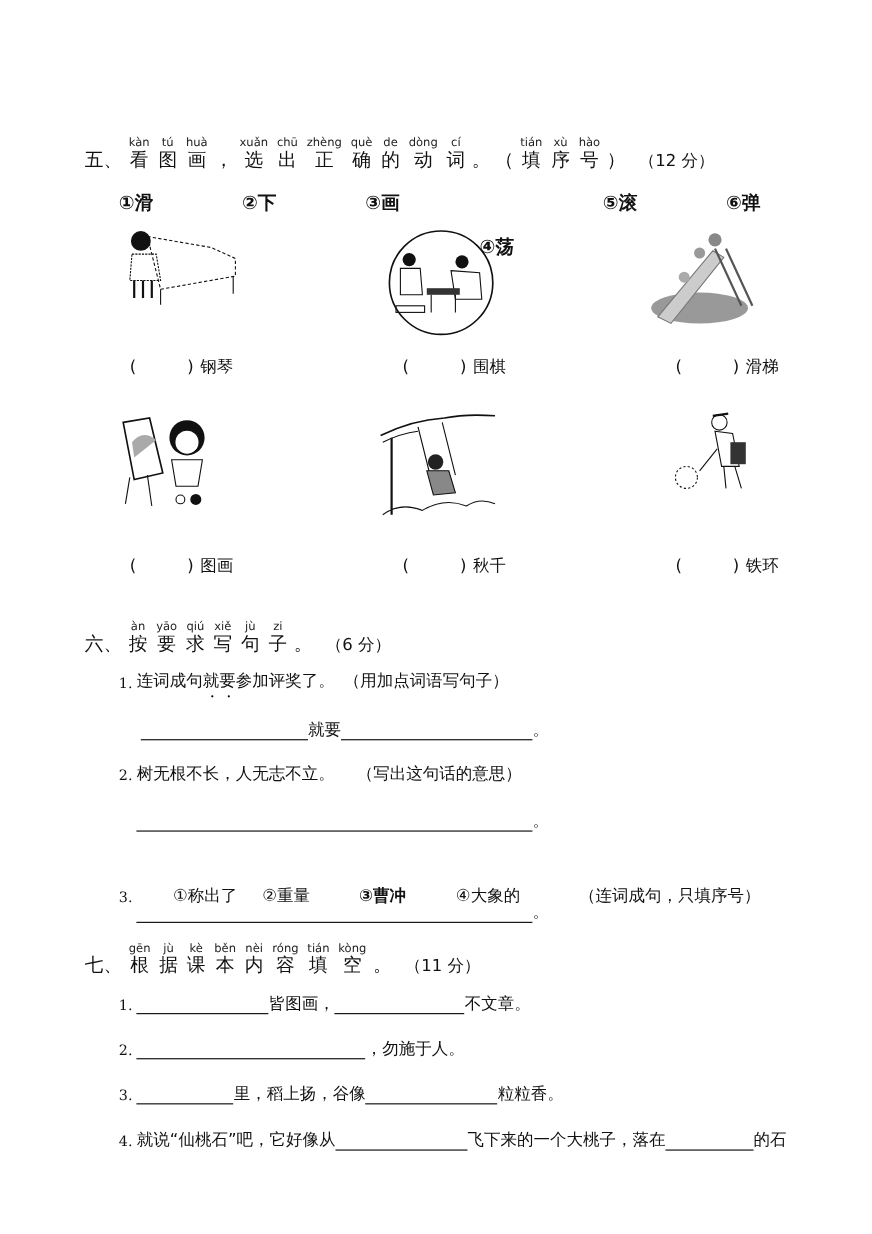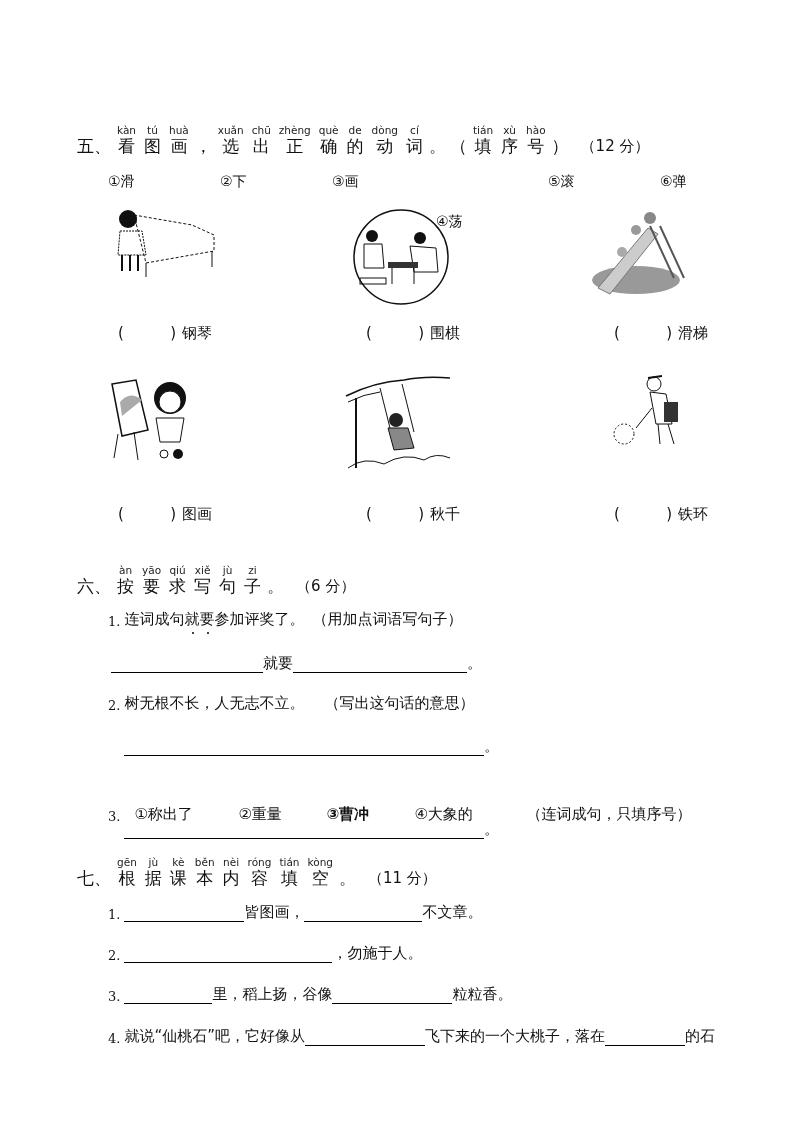--- a/index.html
+++ b/index.html
@@ -5,21 +5,21 @@
     * { margin: 0; padding: 0; box-sizing: border-box; }
     html, body { width: 793px; height: 1122px; background: #ffffff; overflow: hidden; }
     body { position: relative; font-family: "DejaVu Sans", sans-serif; color: #111; }
     .heading { position: absolute; left: 75px; display: flex; align-items: flex-end; font-size: 17px; }
     .heading .num { margin-right: 2px; }
     .ruby-ch { display: inline-flex; flex-direction: column; align-items: center; margin: 0 4px; }
     .ruby-ch .py { font-size: 10.5px; line-height: 12px; color: #222; white-space: nowrap; }
     .ruby-ch .hz { font-size: 17px; line-height: 20px; }
     .punct { font-size: 17px; line-height: 20px; margin: 0 2px; }
     .score { font-size: 15px; line-height: 20px; margin-left: 10px; }
-    .opt { position: absolute; top: 173px; font-size: 14px; }
+    .opt { position: absolute; top: 173px; font-size: 17px; font-weight: bold; }
     .pic { position: absolute; }
     .ans { position: absolute; font-size: 15px; display: flex; }
     .ans .paren { width: 58px; display: flex; justify-content: space-between; }
     .ans .word { margin-left: 6px; font-family: Liberation Serif, serif; }
     .line-txt { position: absolute; font-size: 15px; white-space: nowrap; display: flex; align-items: flex-end; }
     .blank { display: inline-block; border-bottom: 1px solid #000; height: 18px; }
     .serifnum { font-family: "DejaVu Serif", serif; font-size: 13px; margin-right: 4px; }
     .dotted { position: relative; }
     .dotted::after { content: ""; position: absolute; left: 50%; bottom: -5px; width: 2px; height: 2px; background: #000; border-radius: 50%; }
   </style>
@@ -237,40 +237,40 @@
 </div>
 
 <div class="line-txt" style="left:108px;top:610px;">
   <span class="serifnum">1.</span>
   <span>连词成句</span>
   <span class="dotted">就</span>
   <span class="dotted">要</span>
   <span>参加评奖了。</span>
   <span style="margin-left:8px;">（用加点词语写句子）</span>
 </div>
-<div class="line-txt" style="left:111px;top:654px;justify-content:space-between;">
+<div class="line-txt" style="left:128px;top:654px;justify-content:space-between;">
   <span class="blank" style="width:152px;"></span>
   <span>就要</span>
   <span class="blank" style="width:174px;"></span>
   <span>。</span>
 </div>
 
 <div class="line-txt" style="left:108px;top:694px;">
   <span class="serifnum">2.</span>
   <span>树无根不长，人无志不立。</span>
   <span style="margin-left:20px;">（写出这句话的意思）</span>
 </div>
 <div class="line-txt" style="left:124px;top:737px;">
   <span class="blank" style="width:360px;"></span>
   <span>。</span>
 </div>
 
 <div class="line-txt" style="left:108px;top:778px;">
   <span class="serifnum" style="margin-right:14px;">3.</span>
-  <span style="width:104px;">①称出了</span>
+  <span style="width:104px;text-align:center;">①称出了</span>
   <span style="width:88px;">②重量</span>
   <span style="width:88px;font-weight:bold;">③曹冲</span>
   <span style="width:112px;margin-top:27px;">④大象的</span>
   <span>（连词成句，只填序号）</span>
 </div>
 <div class="line-txt" style="left:124px;top:820px;">
   <span class="blank" style="width:360px;"></span>
   <span>。</span>
 </div>
 

